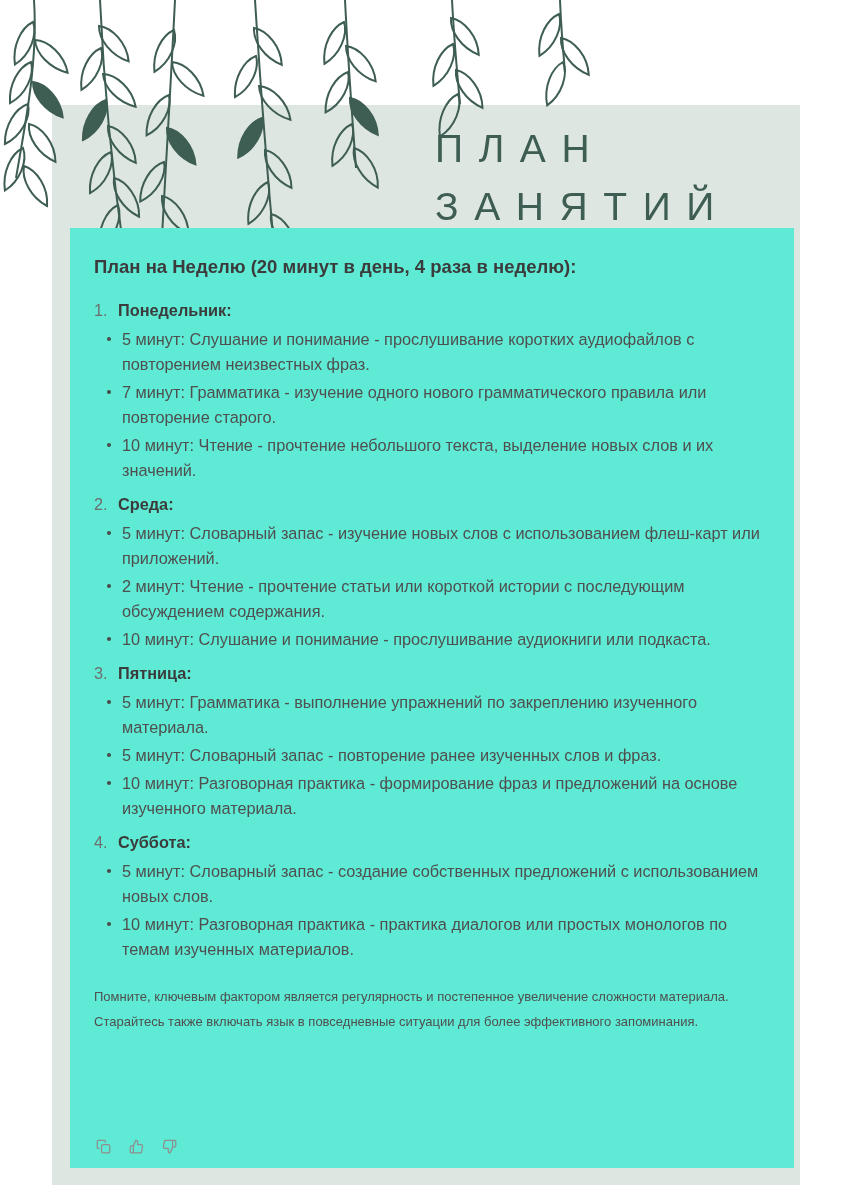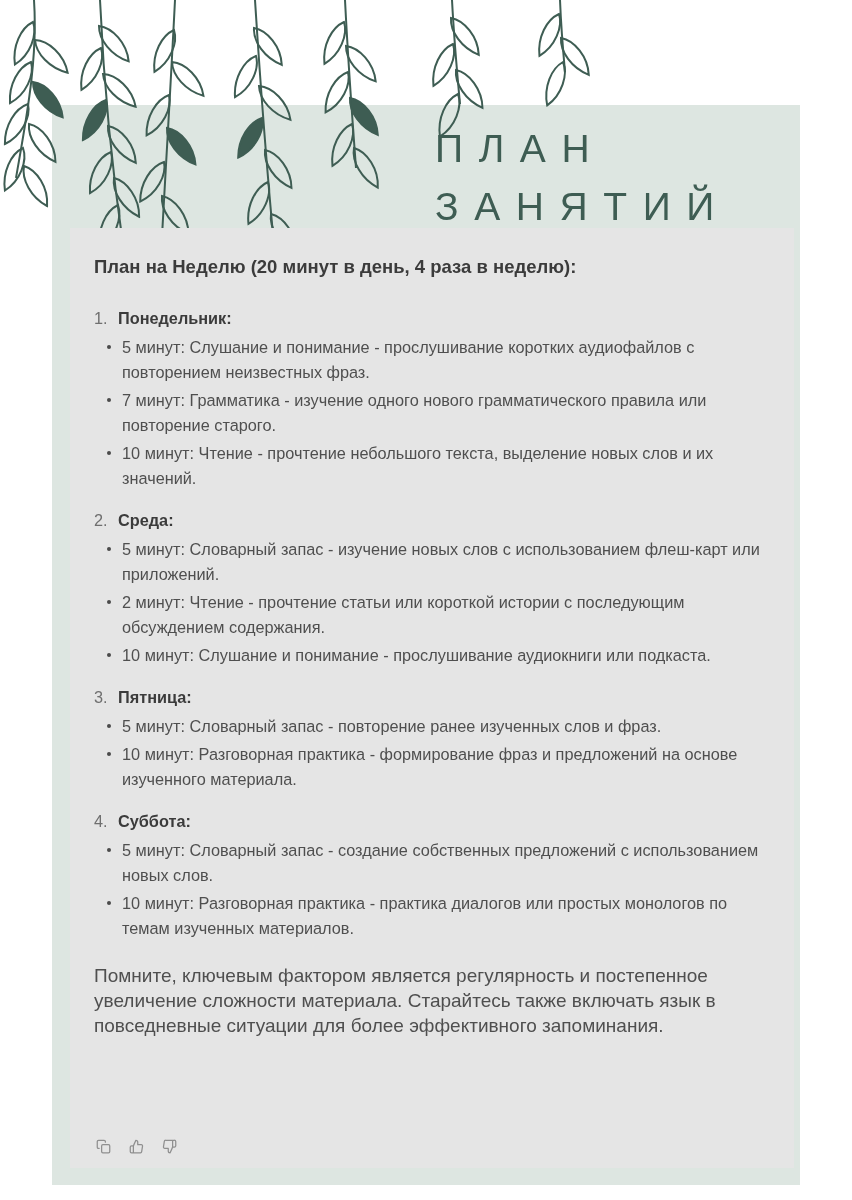--- a/index.html
+++ b/index.html
@@ -29,21 +29,21 @@
     font-size:39px;
     font-weight:500;
     letter-spacing:0.40em;
     line-height:58px;
     white-space:nowrap;
   }
   .card {
     position:absolute;
     left:70px; top:228px;
     width:724px; height:940px;
-    background:#e5e5e5;
+    background:#5eead4;
     padding:26px 26px 20px 24px;
     overflow:hidden;
   }
   .heading {
     font-size:18.5px;
     font-weight:bold;
     color:#3b3b3b;
     line-height:26px;
     margin-bottom:18px;
   }
@@ -57,41 +57,40 @@
   .day-num {
     width:24px;
     flex:0 0 24px;
     color:#6f6f6f;
     font-size:16.3px;
   }
   .day-name {
     font-weight:bold;
     color:#3b3b3b;
     font-size:16.3px;
-    margin-top:8px;
   }
   .items { list-style:none; }
   .items li {
     position:relative;
     padding-left:28px;
     margin:3px 0;
     font-size:16.3px;
     line-height:25px;
     color:#4f4f4f;
   }
   .items li .dot {
     position:absolute;
     left:13px; top:10px;
     width:4px; height:4px;
     border-radius:50%;
     background:#4a4a4a;
   }
   .footer-note {
     margin-top:22px;
-    font-size:19px;
+    font-size:13px;
     line-height:25px;
     color:#4f4f4f;
     max-width:660px;
   }
   .actions {
     position:absolute;
     left:24px; bottom:12px;
     display:flex;
     gap:14px;
   }
@@ -215,20 +214,21 @@
       <li><span class="dot"></span><span>10 минут: Слушание и понимание - прослушивание аудиокниги или подкаста.</span></li>
     </ul>
   </div>
 
   <div class="day">
     <div class="day-header">
       <span class="day-num">3.</span>
       <span class="day-name">Пятница:</span>
     </div>
     <ul class="items">
+      <li><span class="dot"></span><span>5 минут: Грамматика - выполнение упражнений по закреплению изученного материала.</span></li>
       <li><span class="dot"></span><span>5 минут: Словарный запас - повторение ранее изученных слов и фраз.</span></li>
       <li><span class="dot"></span><span>10 минут: Разговорная практика - формирование фраз и предложений на основе изученного материала.</span></li>
     </ul>
   </div>
 
   <div class="day">
     <div class="day-header">
       <span class="day-num">4.</span>
       <span class="day-name">Суббота:</span>
     </div>

